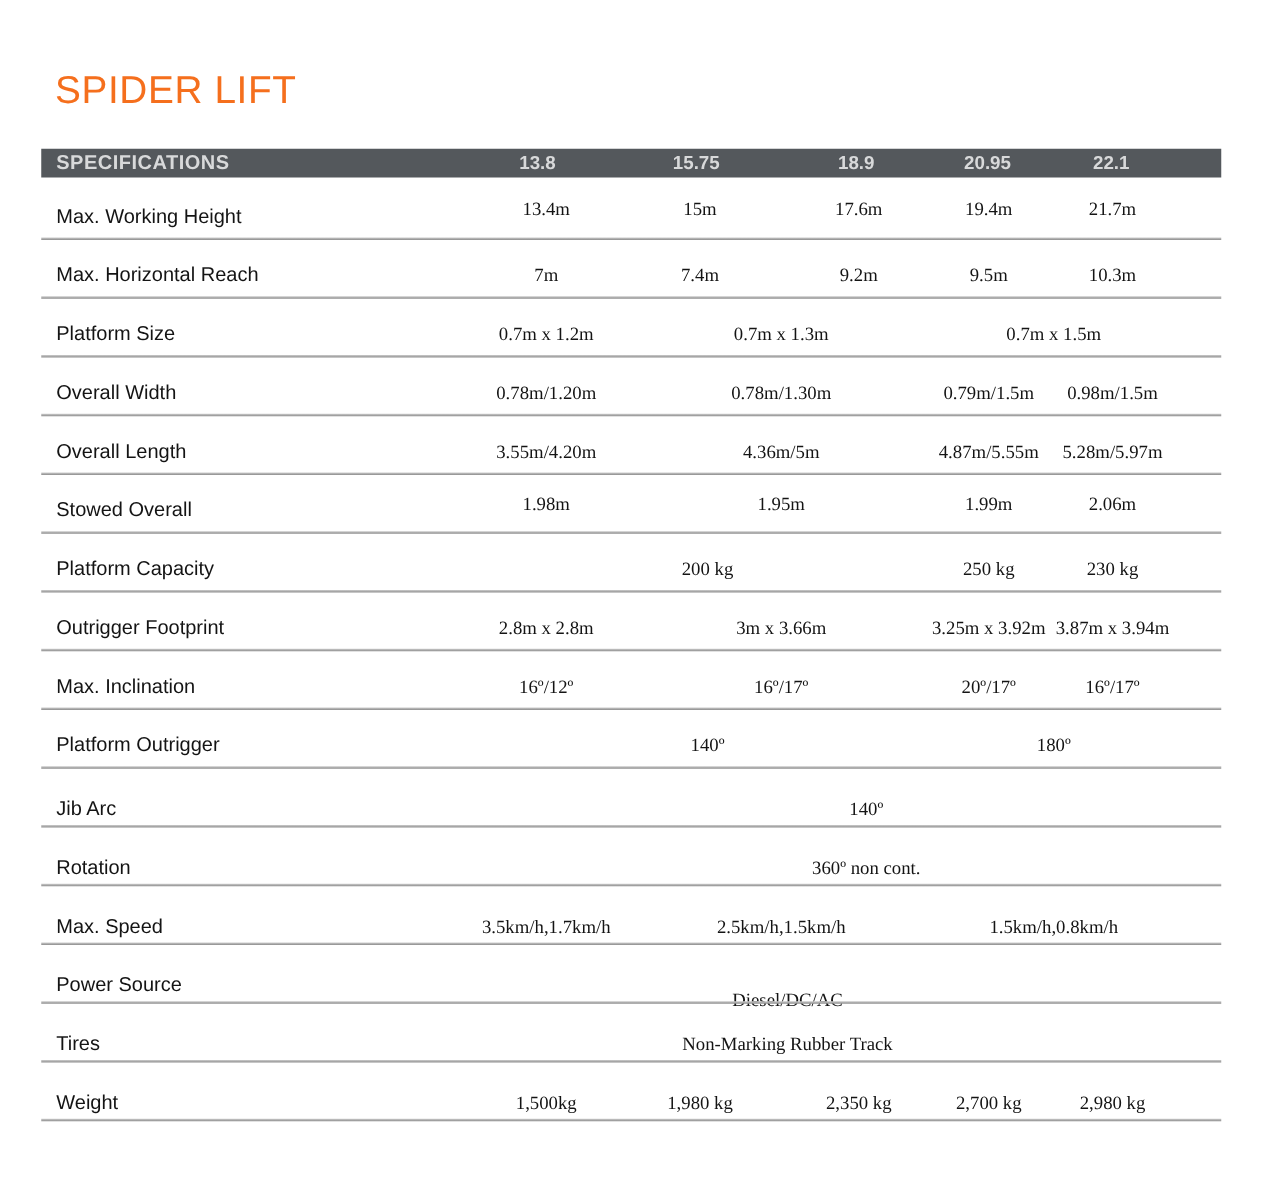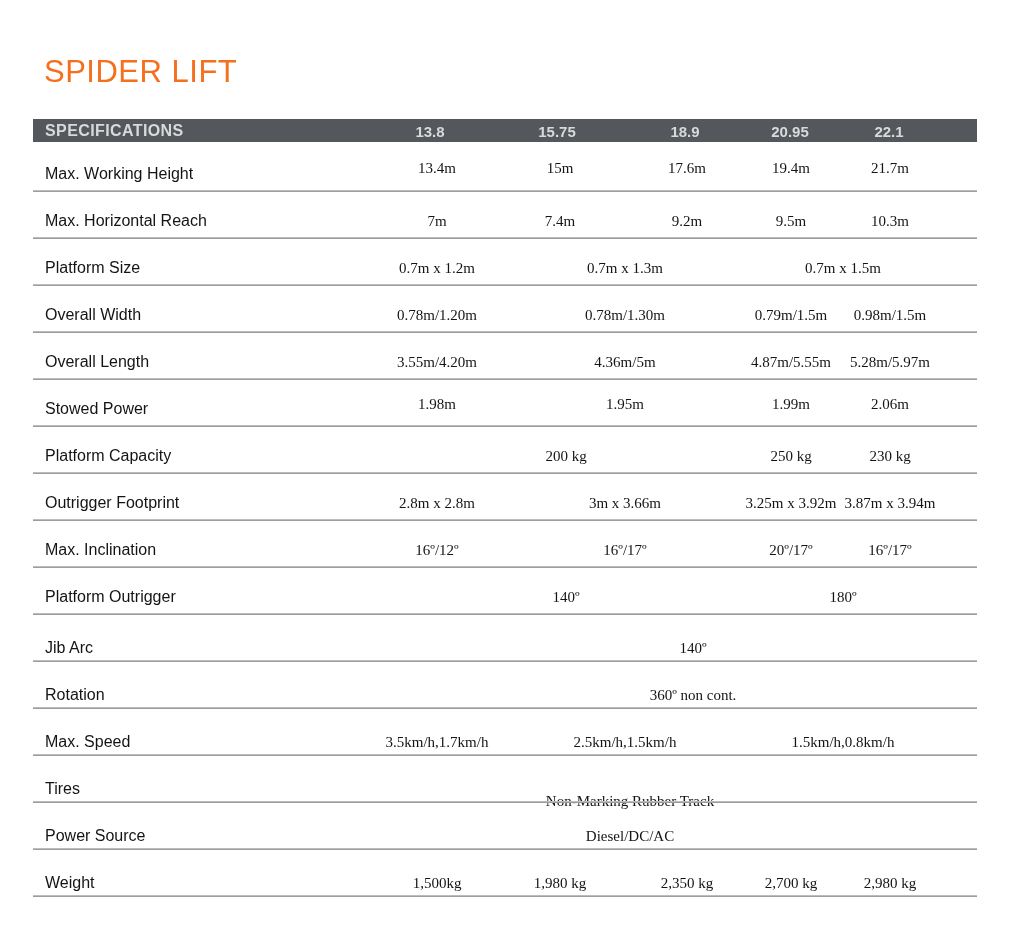--- a/index.html
+++ b/index.html
@@ -118,21 +118,21 @@
   <div class="row">
     <span class="row-label">Overall Length</span>
     <span class="cell cell-c1">3.55m/4.20m</span>
         <span class="cell cell-c23">4.36m/5m</span>
         <span class="cell cell-c4">4.87m/5.55m</span>
         <span class="cell cell-c5">5.28m/5.97m</span>
         <div class="divider"></div>
   </div>
 
   <div class="row">
-    <span class="row-label">Stowed Power</span>
+    <span class="row-label">Stowed Overall</span>
     <span class="cell cell-c1">1.98m</span>
         <span class="cell cell-c23">1.95m</span>
         <span class="cell cell-c4">1.99m</span>
         <span class="cell cell-c5">2.06m</span>
         <div class="divider"></div>
   </div>
 
   <div class="row">
     <span class="row-label">Platform Capacity</span>
     <span class="cell cell-c13">200 kg</span>
@@ -180,28 +180,28 @@
 
   <div class="row">
     <span class="row-label">Max. Speed</span>
     <span class="cell cell-c1">3.5km/h,1.7km/h</span>
         <span class="cell cell-c23">2.5km/h,1.5km/h</span>
         <span class="cell cell-c45">1.5km/h,0.8km/h</span>
         <div class="divider"></div>
   </div>
 
   <div class="row">
+    <span class="row-label">Power Source</span>
+    <span class="cell cell-wb">Diesel/DC/AC</span>
+        <div class="divider"></div>
+  </div>
+
+  <div class="row">
     <span class="row-label">Tires</span>
     <span class="cell cell-wb">Non-Marking Rubber Track</span>
-        <div class="divider"></div>
-  </div>
-
-  <div class="row">
-    <span class="row-label">Power Source</span>
-    <span class="cell cell-wb">Diesel/DC/AC</span>
         <div class="divider"></div>
   </div>
 
   <div class="row">
     <span class="row-label">Weight</span>
     <span class="cell cell-c1">1,500kg</span>
         <span class="cell cell-c2">1,980 kg</span>
         <span class="cell cell-c3">2,350 kg</span>
         <span class="cell cell-c4">2,700 kg</span>
         <span class="cell cell-c5">2,980 kg</span>

